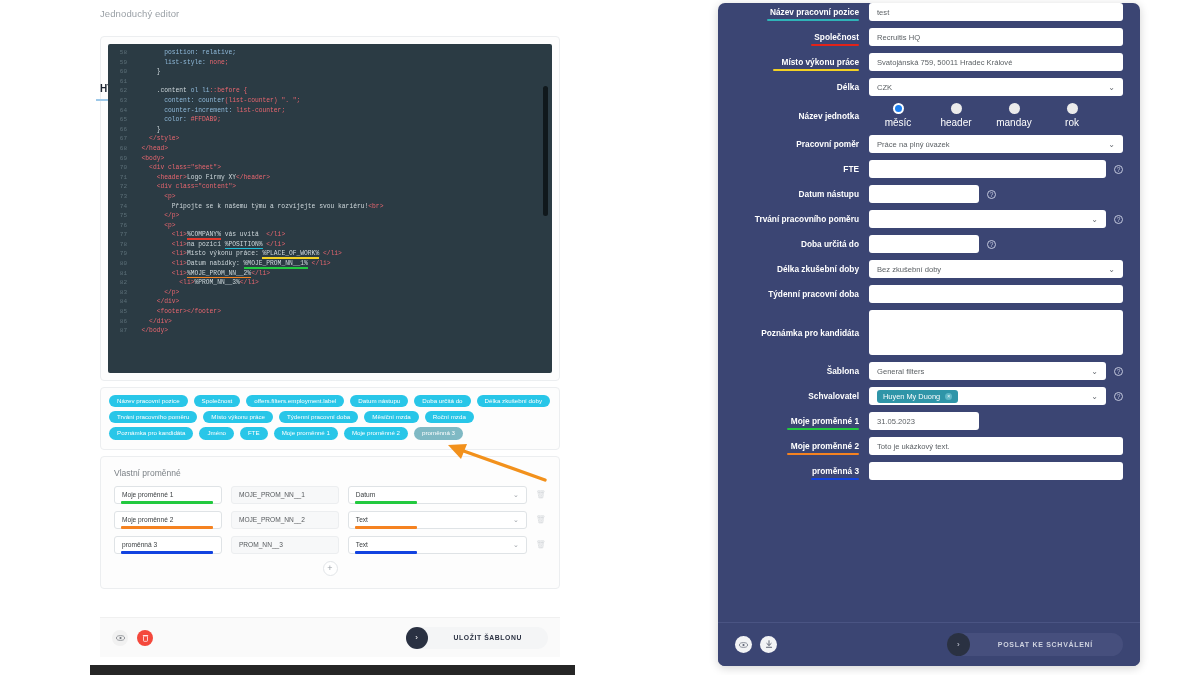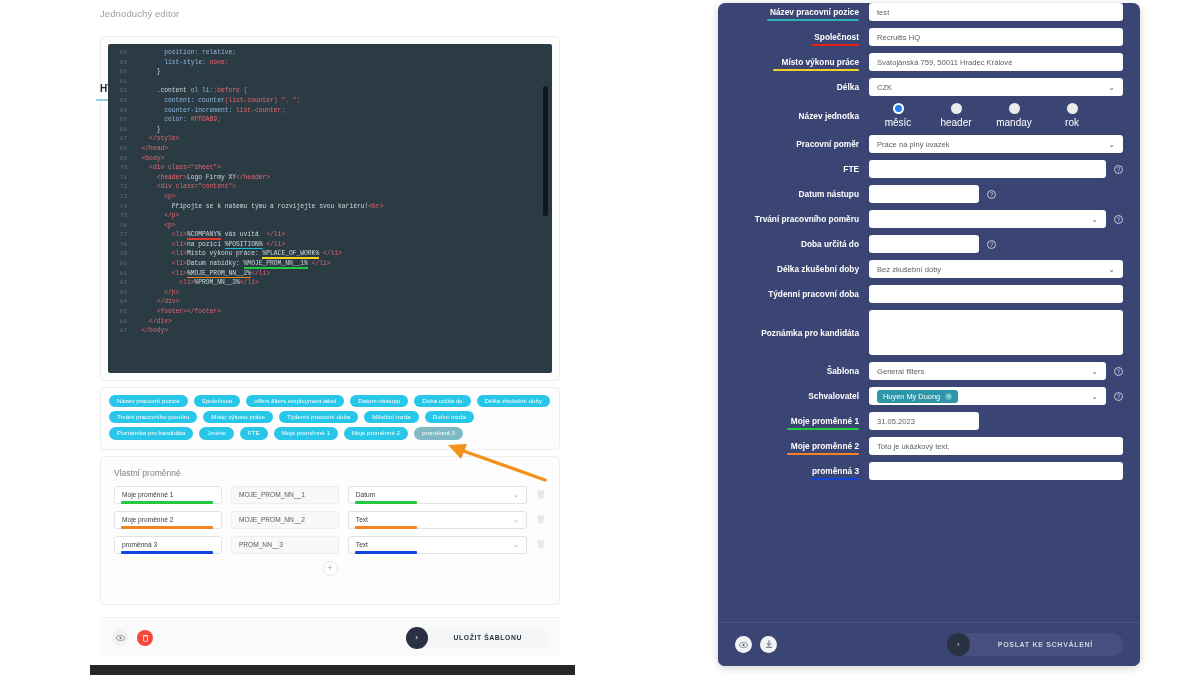--- a/index.html
+++ b/index.html
@@ -75,21 +75,21 @@
     background:#28c6e8; color:#ffffff; border-radius:9px;
     font-size:6.2px; padding:3px 8px; line-height:1;
     white-space:nowrap; cursor:pointer;
   }
   .pill.muted { background:#7fb9c4; }
 
   
   #arrow-annotation { position:absolute; left:420px; top:440px; width:140px; height:50px; pointer-events:none; }
 
   
-  #vars-card { padding:11px 13px 28px 13px; }
+  #vars-card { padding:11px 13px 12px 13px; }
   #vars-title { font-size:8.5px; color:#7b8186; margin-bottom:8px; }
   .var-row { display:flex; align-items:center; gap:9px; margin-bottom:7px; }
   .vin {
     height:18px; border:1px solid #dfe3e6; border-radius:3px;
     background:#ffffff; font-size:6.6px; color:#3c4043;
     display:flex; align-items:center; padding:0 7px; position:relative;
   }
   .vin.w1 { width:113px; }
   .vin.w2 { width:113px; background:#f7f8f9; border-color:#eceef0; color:#55595c; }
   .vin.w3 { width:188px; justify-content:space-between; }

